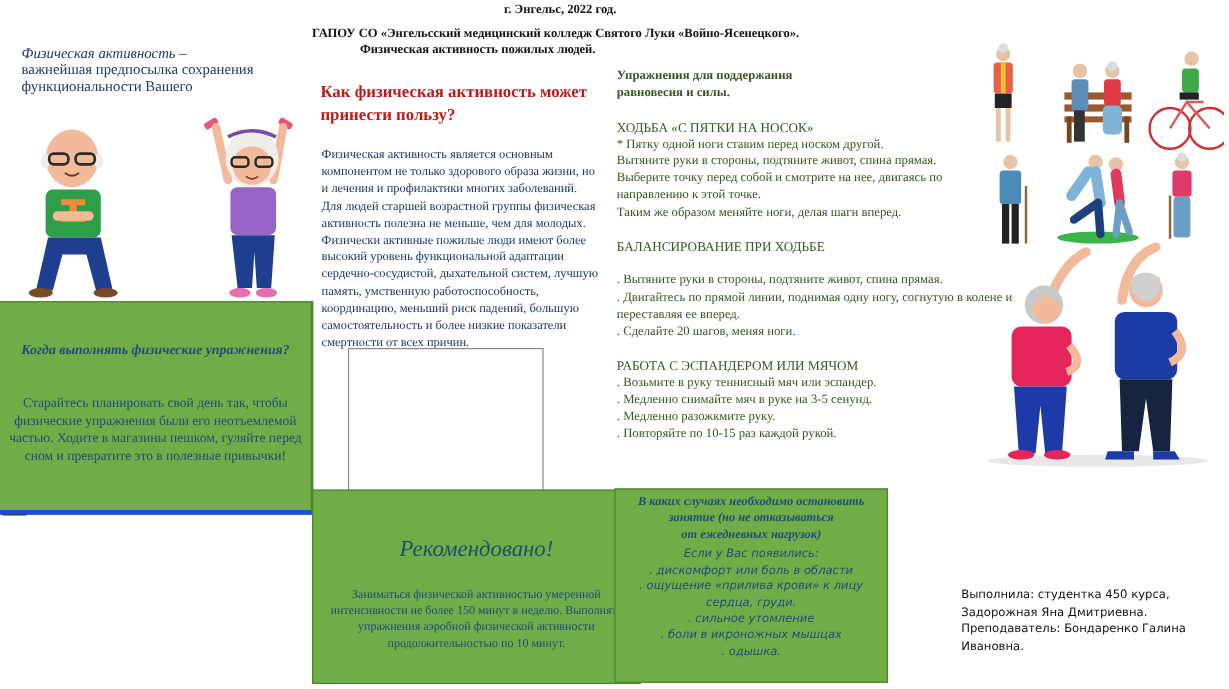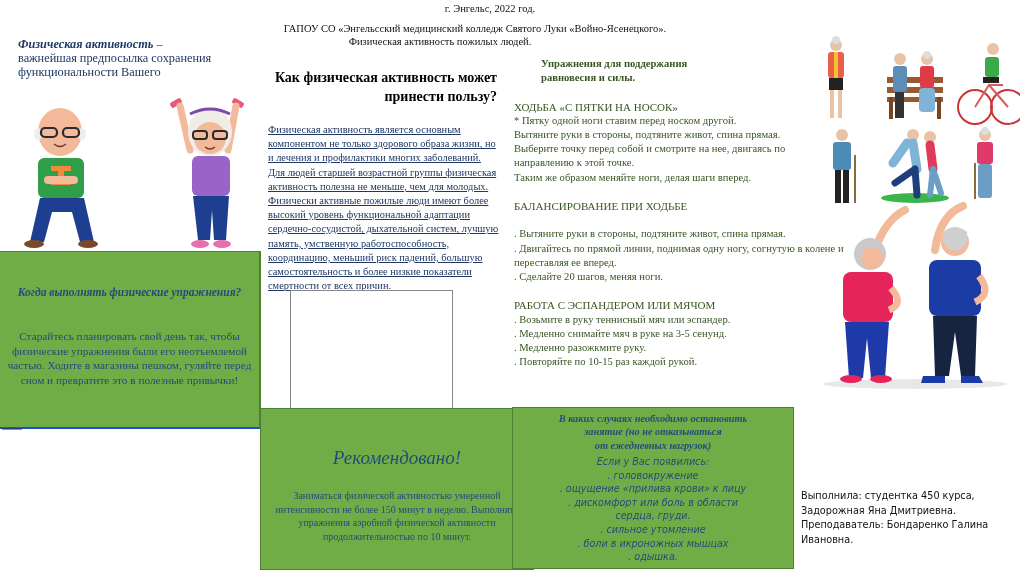--- a/index.html
+++ b/index.html
@@ -2,56 +2,56 @@
 <html><head>
 <meta charset="utf-8">
 <style>
   * { box-sizing: border-box; margin: 0; padding: 0; }
   html, body { width: 1024px; height: 574px; background: #ffffff; overflow: hidden; }
   body { position: relative; font-family: "Liberation Serif", serif; color: #1f3864; }
 
   .abs { position: absolute; }
 
   
-  .hdr { text-align: center; color: #111; font-size: 10.5px; line-height: 13px; }
+  .hdr { color: #111; font-size: 10.5px; line-height: 13px; font-weight: bold; }
   #hdr-city { left: 420px; top: 2px; width: 140px; }
   #hdr-college { left: 260px; top: 22px; width: 430px; }
   #hdr-topic { left: 300px; top: 35px; width: 280px; }
 
   
   #intro { left: 18px; top: 37px; width: 230px; font-size: 12.3px; line-height: 14px; color: #1f3864; }
-  #intro .em { font-weight: bold; font-style: italic; margin-top: 16px; }
+  #intro .em { font-weight: normal; font-style: italic; margin-top: 16px; }
 
   
   #left-illus { left: 20px; top: 92px; width: 230px; height: 160px; }
 
   
   .green { background: #70ad47; border: 1px solid #507e32; color: #1f4e79; text-align: center; }
-  #box-when { left: -1px; top: 251px; width: 262px; height: 178px; border-right: 2px solid #4f7f30; border-bottom: 2px solid #1d4ed8; }
+  #box-when { left: -1px; top: 251px; width: 262px; height: 178px; border-right: 2px solid #4f7f30; border-bottom: 4px solid #1d4ed8; }
   #box-when .t { position: absolute; left: 0; right: 0; top: 34px; font-weight: bold; font-style: italic; font-size: 11.5px; color: #1f4e79; }
   #box-when .b { position: absolute; left: 4px; right: 4px; top: 77px; font-size: 11.3px; line-height: 14.5px; color: #1f4e79; }
 
   #tiny-caption { left: 2px; top: 428px; width: 20px; height: 2px; background: #333; opacity: .55; }
 
   #box-rec { left: 260px; top: 408px; width: 274px; height: 162px; }
   #box-rec .t { position: absolute; left: 0; right: 0; top: 38px; font-style: italic; font-size: 19px; color: #1f4e79; }
   #box-rec .b { position: absolute; left: 6px; right: 6px; top: 61px; font-size: 10px; line-height: 13.5px; color: #1f4e79; margin-top: 19px; }
 
-  #box-stop { left: 512px; top: 407px; width: 282px; height: 162px; }
+  #box-stop { left: 512px; top: 407px; width: 228px; height: 162px; }
   #box-stop .t { position: absolute; left: 0; right: 0; top: 4px; font-weight: bold; font-style: italic; font-size: 10.3px; line-height: 13.3px; color: #1f4e79; }
   #box-stop ul { position: absolute; left: 0; right: 0; top: 47px; list-style: none; font-family: "DejaVu Sans", sans-serif; font-size: 9.6px; line-height: 13.6px; color: #1f4e79; font-style: italic; }
 
   
-  #benefits-title { left: 267px; top: 69px; width: 230px; font-size: 14px; font-weight: bold; line-height: 18.5px; color: #000000; text-align: right; }
-  #benefits-body { left: 268px; top: 123px; width: 232px; font-size: 10.4px; line-height: 14.2px; color: #1f3864; text-decoration: underline; }
+  #benefits-title { left: 267px; top: 69px; width: 230px; font-size: 14px; font-weight: bold; line-height: 18.5px; color: #b91c1c; }
+  #benefits-body { left: 268px; top: 123px; width: 232px; font-size: 10.4px; line-height: 14.2px; color: #1f3864; }
   #frame-rect { left: 290px; top: 290px; width: 163px; height: 120px; border: 1px solid #888; border-bottom: none; }
 
   
   #ex { left: 514px; top: 57px; width: 340px; color: #375623; font-size: 10.6px; line-height: 14.2px; }
-  #ex .h { font-weight: bold; margin-left: 27px; }
+  #ex .h { font-weight: bold; }
   #ex .gap { height: 14.2px; }
   #ex .cap { font-size: 11px; }
 
   
   #sign { left: 801px; top: 489px; width: 220px; font-family: "DejaVu Sans", sans-serif; font-size: 9.7px; line-height: 14.5px; color: #111; }
 
   #right-illus { left: 815px; top: 35px; width: 205px; height: 170px; }
   #stretch-illus { left: 815px; top: 200px; width: 200px; height: 190px; }
 </style>
 </head>
@@ -142,23 +142,22 @@
 </div>
 
 <div id="box-stop" class="abs green">
   <div class="t">
     <div>В каких случаях необходимо остановить</div>
     <div>занятие (но не отказываться</div>
     <div>от ежедневных нагрузок)</div>
   </div>
   <ul>
     <li>Если у Вас появились:</li>
-    <li>. головокружение</li>
+    <li>. дискомфорт или боль в области</li>
     <li>. ощущение «прилива крови» к лицу</li>
-    <li>. дискомфорт или боль в области</li>
     <li>сердца, груди.</li>
     <li>. сильное утомление</li>
     <li>. боли в икроножных мышцах</li>
     <li>. одышка.</li>
   </ul>
 </div>
 
 <svg id="right-illus" class="abs" viewBox="0 0 205 170">
 
   <g>

